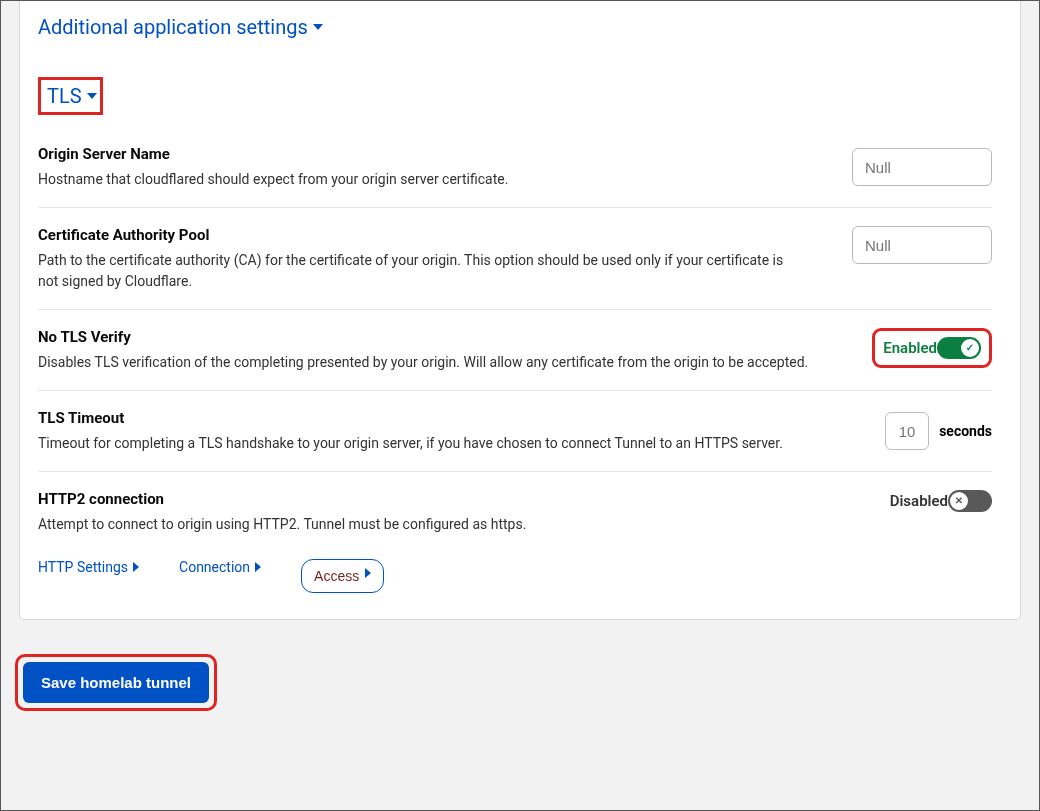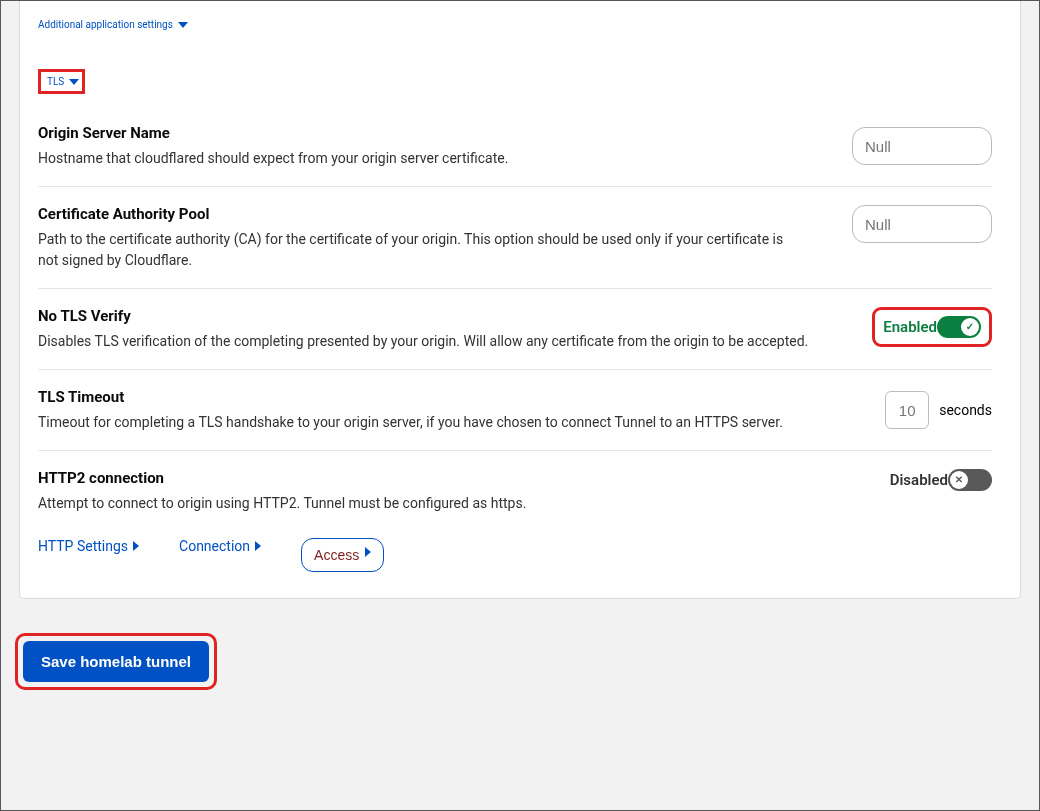--- a/index.html
+++ b/index.html
@@ -14,21 +14,21 @@
   }
   .panel {
     background: #fff;
     margin: 0 18px 18px 18px;
     border: 1px solid #d9d9d9;
     border-top: none;
     border-radius: 0 0 5px 5px;
     padding: 14px 18px 26px 18px;
     position: relative;
   }
-  .link-blue { color: #0051c3; font-size: 10px; cursor: pointer; display: inline-flex; align-items: center; gap: 5px; }
+  .link-blue { color: #0051c3; font-size: 20px; cursor: pointer; display: inline-flex; align-items: center; gap: 5px; }
   .caret-down {
     display: inline-block;
     width: 0; height: 0;
     border-left: 5px solid transparent;
     border-right: 5px solid transparent;
     border-top: 6px solid #0051c3;
   }
   .caret-right {
     display: inline-block;
     width: 0; height: 0;
@@ -50,21 +50,21 @@
     padding: 18px 0;
     gap: 16px;
   }
   .row:last-of-type { border-bottom: none; }
   .row-left { flex: 1; padding-right: 40px; }
   .row-right { display: flex; align-items: center; gap: 10px; }
   .row-title { font-weight: 700; font-size: 15px; margin-bottom: 6px; color: #0a0a0a; }
   .row-desc { font-size: 14px; color: #333; line-height: 1.45; }
   input.text-input {
     border: 1px solid #bababa;
-    border-radius: 13px;
+    border-radius: 6px;
     height: 38px;
     width: 140px;
     padding: 0 12px;
     font-size: 15px;
     color: #888;
   }
   input.number-input {
     border: 1px solid #bcbcbc;
     border-radius: 6px;
     height: 38px;
@@ -130,21 +130,21 @@
     cursor: pointer;
   }
   .primary-wrap {
     border: 3px solid #e02424;
     border-radius: 10px;
     padding: 5px;
     display: inline-block;
   }
   .sub-links { margin-top: 6px; display:flex; gap: 40px; align-items: flex-start; }
   .sub-links .link-blue { font-size: 14px; }
-  .seconds-label { font-weight: 400; font-size: 14px; }
+  .seconds-label { font-weight: 700; font-size: 14px; }
   .rows-container { margin-left: 0; margin-right: 10px; }
 </style>
 </head>
 <body>
 
 <div class="panel">
 
   <span class="link-blue">
     <span>Additional application settings</span>
     <span class="caret-down"></span>

